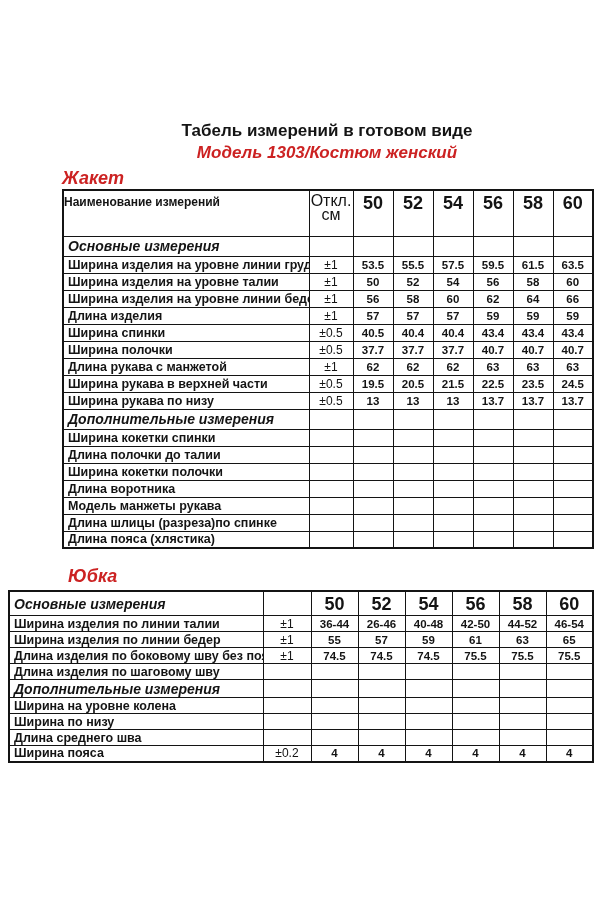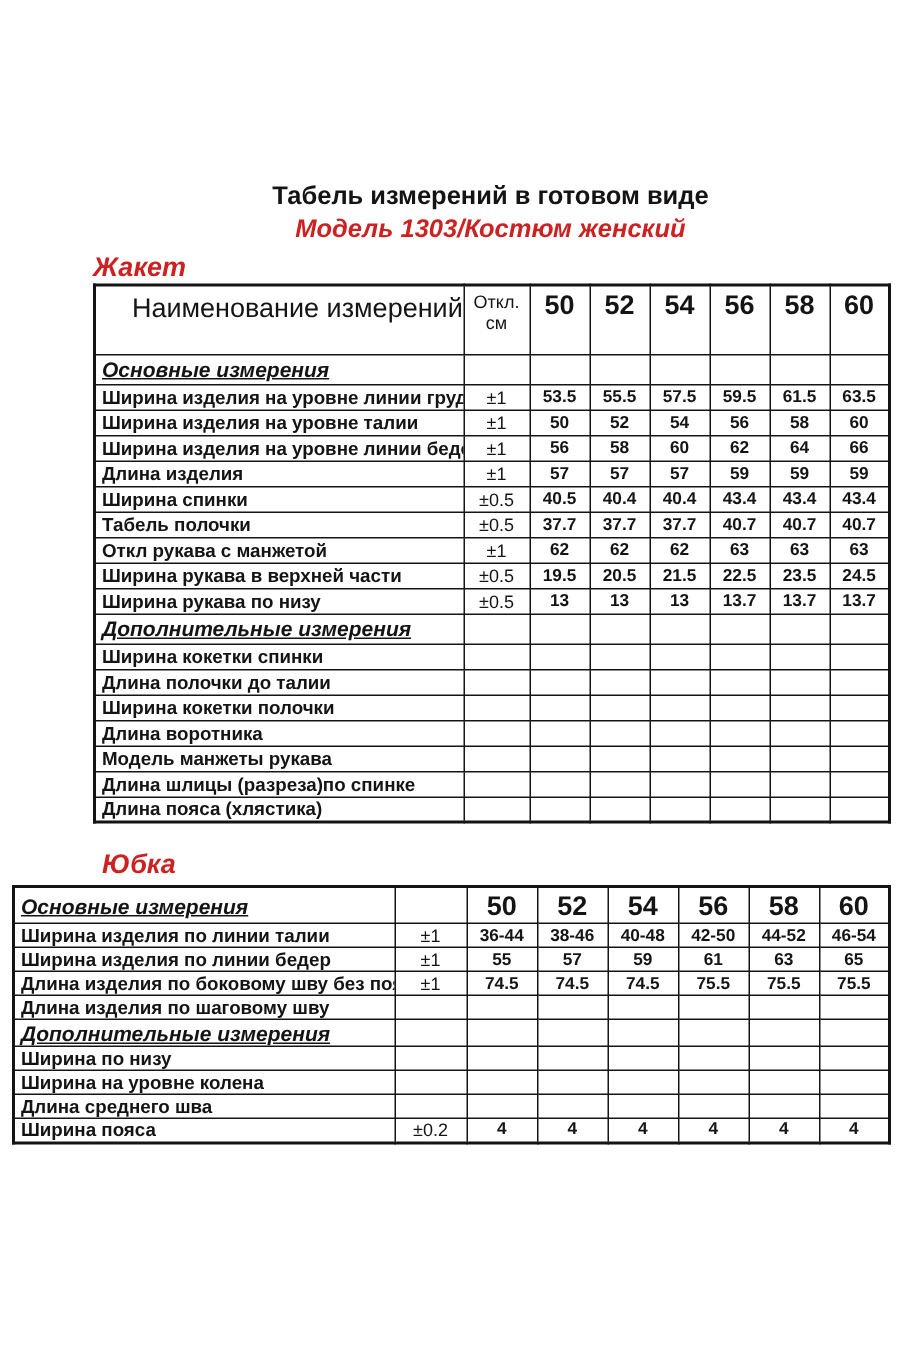--- a/index.html
+++ b/index.html
@@ -37,31 +37,30 @@
   .jacket-table { margin-left:62px; width:530px; }
   .skirt-table  { margin-left:8px;  width:584px; }
 
   .jacket-table thead tr { height:46px; }
   .jacket-table tbody tr { height:17px; }
   .jacket-table tbody tr[data-name="section-row"] { height:20px; }
   .skirt-table thead tr { height:24px; }
   .skirt-table tbody tr { height:16px; }
   .skirt-table tbody tr[data-name="section-row"] { height:18px; }
 
-  th.name-cell { text-align:right; font-size:18px; font-weight:normal; vertical-align:top; padding-top:4px; }
-  th.tol-cell  { text-align:center; font-size:12px; font-weight:normal; vertical-align:top; padding-top:3px; line-height:14px; }
+  th.name-cell { text-align:left; font-size:12px; font-weight:bold; vertical-align:top; padding-top:4px; }
+  th.tol-cell  { text-align:center; font-size:16px; font-weight:normal; vertical-align:top; padding-top:3px; line-height:14px; }
   th.size-cell { text-align:center; font-size:18px; font-weight:bold; vertical-align:top; padding-top:2px; }
 
   td.name-cell { text-align:left; padding-left:4px; font-size:12.5px; font-weight:bold; }
   td.tol-cell  { text-align:center; font-size:12px; font-weight:normal; }
   td.size-cell { text-align:center; font-size:11.5px; font-weight:bold; }
 
   .section-title {
     font-size:14px !important; font-weight:bold !important; font-style:italic;
-    text-decoration:underline;
   }
   th.section-title { text-align:left; vertical-align:middle; padding-top:0; padding-left:4px; }
 </style>
 </head>
 <body>
 
 <div class="page" data-name="page">
 
   <div class="title" data-name="page-title">Табель измерений в готовом виде</div>
   <div class="subtitle" data-name="model-subtitle">Модель 1303/Костюм женский</div>
@@ -146,31 +145,31 @@
           <td data-name="measurement-name" class="name-cell">Ширина спинки</td>
           <td data-name="tolerance-cell" class="tol-cell">±0.5</td>
           <td data-name="size-value-cell" class="size-cell">40.5</td>
           <td data-name="size-value-cell" class="size-cell">40.4</td>
           <td data-name="size-value-cell" class="size-cell">40.4</td>
           <td data-name="size-value-cell" class="size-cell">43.4</td>
           <td data-name="size-value-cell" class="size-cell">43.4</td>
           <td data-name="size-value-cell" class="size-cell">43.4</td>
         </tr>
         <tr data-name="measurement-row">
-          <td data-name="measurement-name" class="name-cell">Табель полочки</td>
+          <td data-name="measurement-name" class="name-cell">Ширина полочки</td>
           <td data-name="tolerance-cell" class="tol-cell">±0.5</td>
           <td data-name="size-value-cell" class="size-cell">37.7</td>
           <td data-name="size-value-cell" class="size-cell">37.7</td>
           <td data-name="size-value-cell" class="size-cell">37.7</td>
           <td data-name="size-value-cell" class="size-cell">40.7</td>
           <td data-name="size-value-cell" class="size-cell">40.7</td>
           <td data-name="size-value-cell" class="size-cell">40.7</td>
         </tr>
         <tr data-name="measurement-row">
-          <td data-name="measurement-name" class="name-cell">Откл рукава с манжетой</td>
+          <td data-name="measurement-name" class="name-cell">Длина рукава с манжетой</td>
           <td data-name="tolerance-cell" class="tol-cell">±1</td>
           <td data-name="size-value-cell" class="size-cell">62</td>
           <td data-name="size-value-cell" class="size-cell">62</td>
           <td data-name="size-value-cell" class="size-cell">62</td>
           <td data-name="size-value-cell" class="size-cell">63</td>
           <td data-name="size-value-cell" class="size-cell">63</td>
           <td data-name="size-value-cell" class="size-cell">63</td>
         </tr>
         <tr data-name="measurement-row">
           <td data-name="measurement-name" class="name-cell">Ширина рукава в верхней части</td>
@@ -298,21 +297,21 @@
         <th class="size-cell" data-name="skirt-column-header-size">56</th>
         <th class="size-cell" data-name="skirt-column-header-size">58</th>
         <th class="size-cell" data-name="skirt-column-header-size">60</th>
       </tr>
     </thead>
     <tbody id="skirt-body">
         <tr data-name="measurement-row">
           <td data-name="measurement-name" class="name-cell">Ширина изделия по линии талии</td>
           <td data-name="tolerance-cell" class="tol-cell">±1</td>
           <td data-name="size-value-cell" class="size-cell">36-44</td>
-          <td data-name="size-value-cell" class="size-cell">38-46</td>
+          <td data-name="size-value-cell" class="size-cell">26-46</td>
           <td data-name="size-value-cell" class="size-cell">40-48</td>
           <td data-name="size-value-cell" class="size-cell">42-50</td>
           <td data-name="size-value-cell" class="size-cell">44-52</td>
           <td data-name="size-value-cell" class="size-cell">46-54</td>
         </tr>
         <tr data-name="measurement-row">
           <td data-name="measurement-name" class="name-cell">Ширина изделия по линии  бедер</td>
           <td data-name="tolerance-cell" class="tol-cell">±1</td>
           <td data-name="size-value-cell" class="size-cell">55</td>
           <td data-name="size-value-cell" class="size-cell">57</td>
@@ -345,31 +344,31 @@
           <td data-name="section-title" class="name-cell section-title">Дополнительные измерения</td>
           <td data-name="tolerance-cell" class="tol-cell"></td>
           <td data-name="size-value-cell" class="size-cell"></td>
           <td data-name="size-value-cell" class="size-cell"></td>
           <td data-name="size-value-cell" class="size-cell"></td>
           <td data-name="size-value-cell" class="size-cell"></td>
           <td data-name="size-value-cell" class="size-cell"></td>
           <td data-name="size-value-cell" class="size-cell"></td>
         </tr>
         <tr data-name="measurement-row">
+          <td data-name="measurement-name" class="name-cell">Ширина на уровне колена</td>
+          <td data-name="tolerance-cell" class="tol-cell"></td>
+          <td data-name="size-value-cell" class="size-cell"></td>
+          <td data-name="size-value-cell" class="size-cell"></td>
+          <td data-name="size-value-cell" class="size-cell"></td>
+          <td data-name="size-value-cell" class="size-cell"></td>
+          <td data-name="size-value-cell" class="size-cell"></td>
+          <td data-name="size-value-cell" class="size-cell"></td>
+        </tr>
+        <tr data-name="measurement-row">
           <td data-name="measurement-name" class="name-cell">Ширина по низу</td>
-          <td data-name="tolerance-cell" class="tol-cell"></td>
-          <td data-name="size-value-cell" class="size-cell"></td>
-          <td data-name="size-value-cell" class="size-cell"></td>
-          <td data-name="size-value-cell" class="size-cell"></td>
-          <td data-name="size-value-cell" class="size-cell"></td>
-          <td data-name="size-value-cell" class="size-cell"></td>
-          <td data-name="size-value-cell" class="size-cell"></td>
-        </tr>
-        <tr data-name="measurement-row">
-          <td data-name="measurement-name" class="name-cell">Ширина на уровне колена</td>
           <td data-name="tolerance-cell" class="tol-cell"></td>
           <td data-name="size-value-cell" class="size-cell"></td>
           <td data-name="size-value-cell" class="size-cell"></td>
           <td data-name="size-value-cell" class="size-cell"></td>
           <td data-name="size-value-cell" class="size-cell"></td>
           <td data-name="size-value-cell" class="size-cell"></td>
           <td data-name="size-value-cell" class="size-cell"></td>
         </tr>
         <tr data-name="measurement-row">
           <td data-name="measurement-name" class="name-cell">Длина среднего шва</td>

